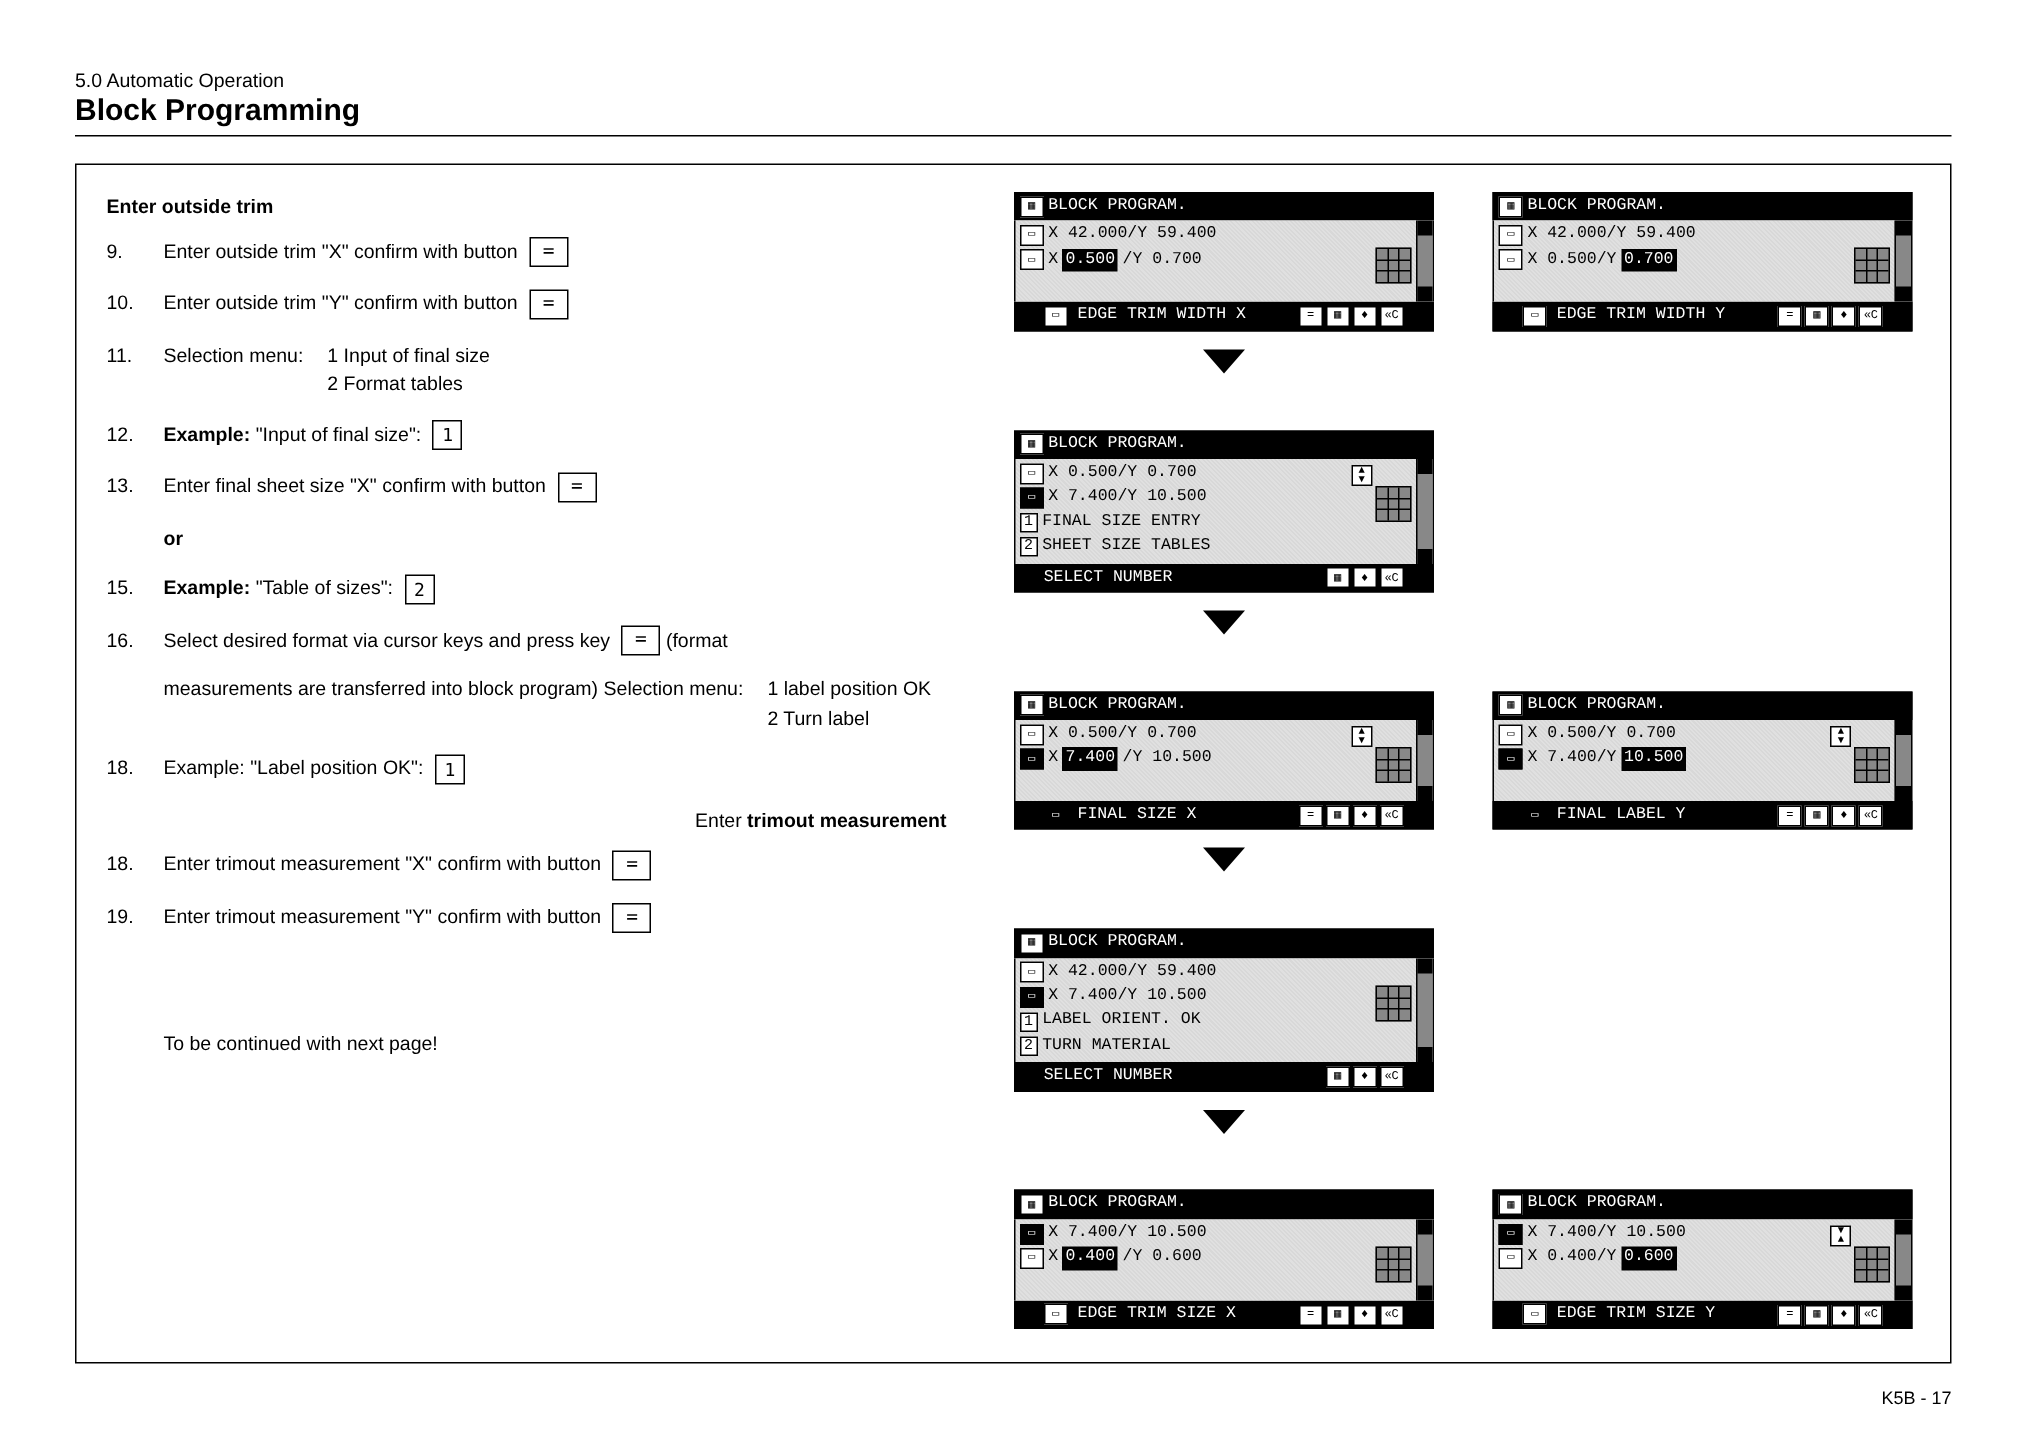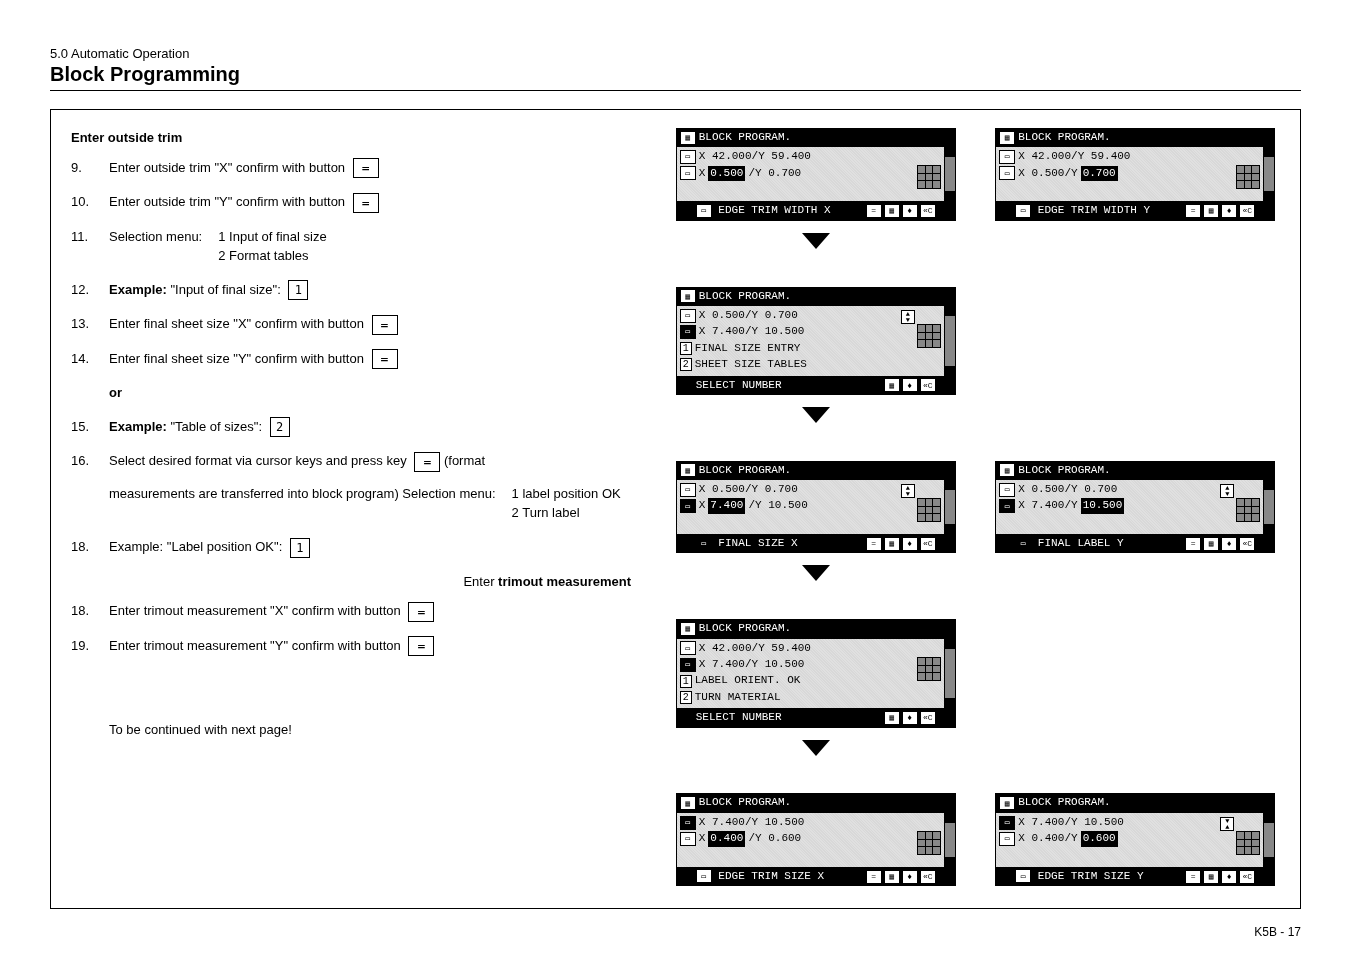--- a/index.html
+++ b/index.html
@@ -289,27 +289,20 @@
           <span class="num-key">1</span>
         </span>
       </li>
       <li>
         <span class="num">13.</span>
         <span class="txt">
           <span>Enter final sheet size "X" confirm with button</span>
           <span class="confirm-btn">=</span>
         </span>
       </li>
-      <li>
-        <span class="num">14.</span>
-        <span class="txt">
-          <span>Enter final sheet size "Y" confirm with button</span>
-          <span class="confirm-btn">=</span>
-        </span>
-      </li>
     </ul>
     <div class="indent-text"><b>or</b></div>
     <ul class="instruction-list">
       <li>
         <span class="num">15.</span>
         <span class="txt">
           <b>Example: </b><span>"Table of sizes":</span>
           <span class="num-key">2</span>
         </span>
       </li>

